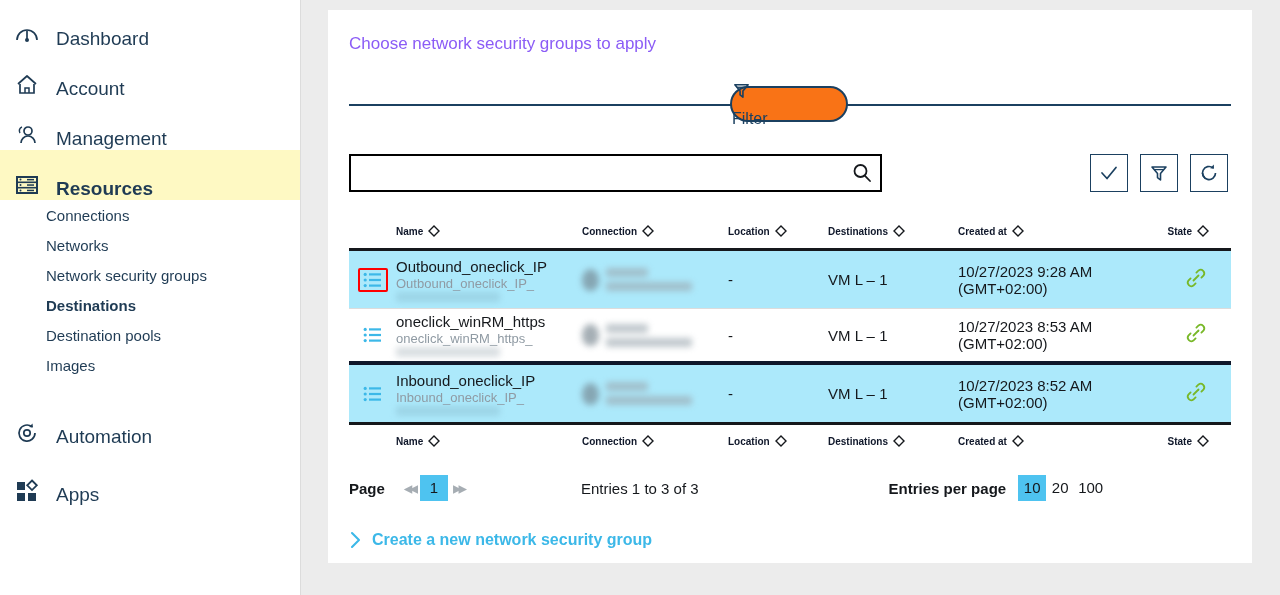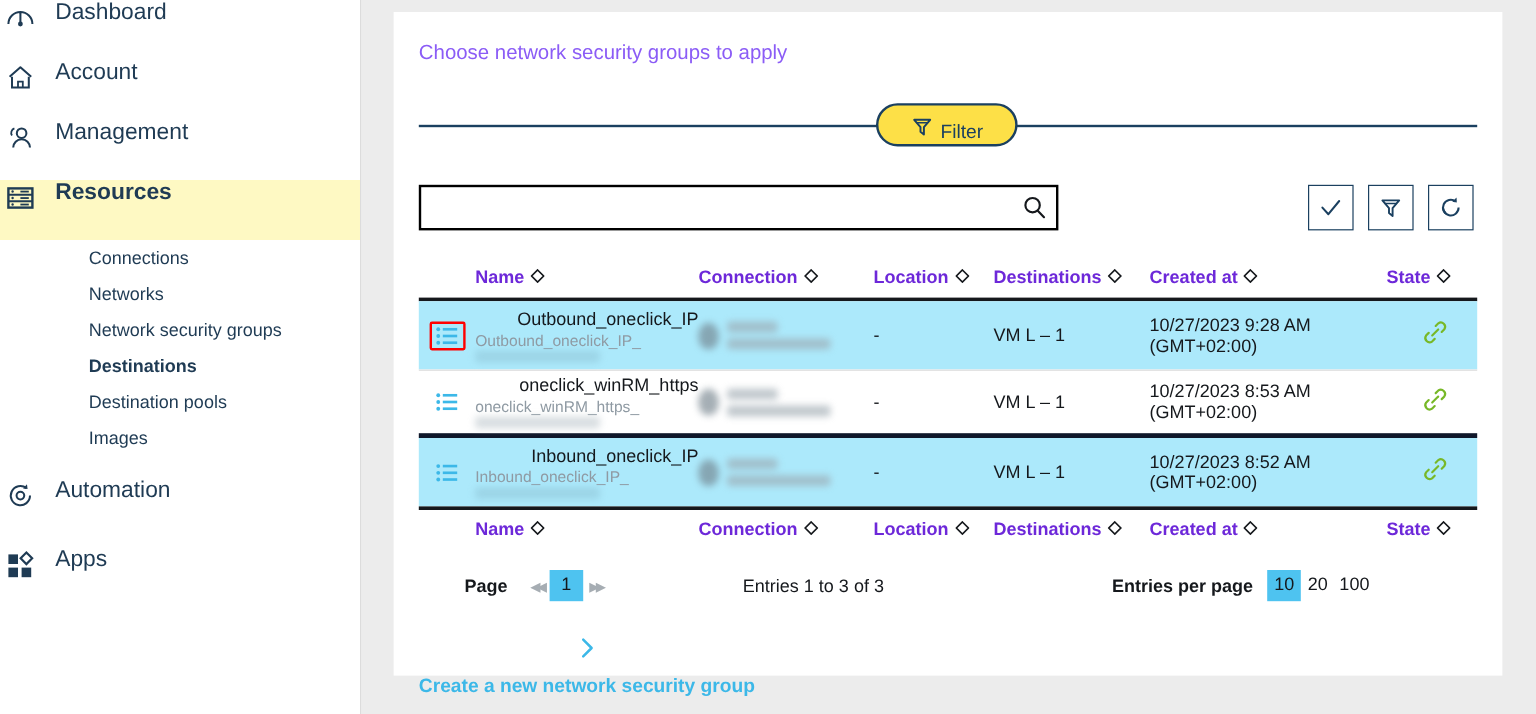--- a/index.html
+++ b/index.html
@@ -12,35 +12,35 @@
   }
 
   
   #sidebar {
     position: absolute; left: 0; top: 0;
     width: 301px; height: 595px;
     background: #ffffff;
     border-right: 1px solid #dcdcdc;
   }
   .nav-top {
-    display: flex; align-items: flex-start;
-    height: 50px; 
+    display: flex; align-items: flex-end;
+    height: 50px; padding-left: 10px;
     color: #1f3b54;
     cursor: pointer;
   }
   .nav-top.active { background: #fef9c3; }
   .nav-top .ico {
     width: 34px; height: 30px;
     display: flex; align-items: center; justify-content: center;
     margin-right: 12px; flex: none;
   }
   .nav-top .lbl { font-size: 19px; color: #1f3b54; }
   .nav-top.active .lbl { font-weight: bold; }
   .nav-sub {
-    padding-left: 74px;
+    padding-left: 46px;
     height: 30px; display: flex; align-items: center;
     font-size: 15px; color: #1f3b54; cursor: pointer;
   }
   .nav-sub.active { font-weight: bold; }
 
   
   #panel {
     position: absolute; left: 328px; top: 10px;
     width: 924px; height: 553px;
     background: #ffffff;
@@ -52,23 +52,23 @@
 
   
   #filter-line {
     position: absolute; left: 21px; top: 94px;
     width: 882px; height: 2px; background: #1b4060;
   }
   #filter-pill {
     position: absolute; left: 402px; top: 76px;
     width: 118px; height: 36px;
     border: 2px solid #1b4060; border-radius: 18px;
-    background: #fde047;
-    display: flex; align-items: flex-end; justify-content: center;
-    gap: 6px; cursor: pointer;
+    background: #f97316;
+    display: flex; align-items: flex-start; justify-content: center;
+    gap: 6px; cursor: pointer; flex-direction: column;
   }
   #filter-pill .ptxt { font-size: 16px; color: #1b4060; }
 
   
   #search-box {
     position: absolute; left: 21px; top: 144px;
     width: 533px; height: 38px;
     border: 2px solid #000000; background: #ffffff;
     display: flex; align-items: center;
   }
@@ -91,35 +91,35 @@
   #btn-filter { left: 812px; }
   #btn-refresh { left: 862px; }
 
   
   #table {
     position: absolute; left: 21px; top: 205px;
     width: 882px;
   }
   .trow { display: flex; align-items: center; }
   .thead { height: 33px; }
-  .thead .cell { font-size: 15px; font-weight: bold; color: #6d28d9; display: flex; align-items: center; gap: 5px; }
+  .thead .cell { font-size: 10px; font-weight: bold; color: #0f172a; display: flex; align-items: center; gap: 5px; }
   .hr-dark { height: 3px; background: #15181c; }
 
   .c-icon  { width: 47px;  flex: none; display: flex; align-items: center; justify-content: center; }
   .c-name  { width: 186px; flex: none; }
   .c-conn  { width: 146px; flex: none; text-align: center; }
   .c-loc   { width: 100px; flex: none; }
   .c-dest  { width: 130px; flex: none; }
   .c-created { width: 185px; flex: none; }
   .c-state { width: 88px;  flex: none; display: flex; align-items: center; justify-content: flex-end; padding-right: 22px; }
 
   .drow { height: 57px; }
   .drow.sel { background: #ace9fb; }
   .drow.alt { background: #ffffff; border-top: 1px solid #dcdcdc; border-bottom: 4px solid #0f172a; }
-  .name-main { font-size: 15px; color: #15181c; line-height: 18px; text-align: right; }
+  .name-main { font-size: 15px; color: #15181c; line-height: 18px; }
   .name-sub  { font-size: 13px; color: #8f9aa3; line-height: 16px; }
   .name-sub2 {
     font-size: 13px; line-height: 14px;
     color: transparent; background: #b9c3c9;
     filter: blur(3px); opacity: .55;
     width: 104px; height: 10px; border-radius: 2px;
   }
   .drow.sel .name-sub2 { background: #8fc4d6; }
   .cellval { font-size: 15px; color: #15181c; }
 
@@ -133,35 +133,35 @@
 
   .listicon-box { padding: 2px 3px; display: flex; align-items: center; }
   .listicon-box.hl { border: 2px solid #ff0000; border-radius: 2px; }
 
   
   #pagerow {
     position: absolute; left: 21px; top: 458px;
     width: 882px; height: 40px;
     display: flex; align-items: center;
   }
-  #pagerow .lbl { font-size: 15px; font-weight: bold; color: #15181c; margin-left: 38px; }
+  #pagerow .lbl { font-size: 15px; font-weight: bold; color: #15181c; }
   .pg-arrow { color: #a6adb3; font-size: 17px; padding: 0 5px; cursor: pointer; letter-spacing: -3px; }
   .pg-num {
     min-width: 28px; height: 26px; line-height: 26px;
     text-align: center; font-size: 15px; color: #15181c;
     cursor: pointer; padding: 0 4px;
   }
   .pg-num.on { background: #4ec3f0; }
   #entries-text { font-size: 15px; color: #15181c; }
 
   
   #create-link {
     position: absolute; left: 21px; top: 521px;
-    display: flex; align-items: center; gap: 10px;
-    color: #3cb8e8; font-size: 16px; font-weight: bold; cursor: pointer; flex-direction: column;
+    display: flex; gap: 10px;
+    color: #3cb8e8; font-size: 16px; font-weight: bold; cursor: pointer;
   }
 </style>
 </head>
 <body>
 
 <div id="sidebar">
 
   <div class="nav-top" style="top:0">
     <span class="ico">
       <svg width="26" height="26" viewBox="0 0 26 26">

